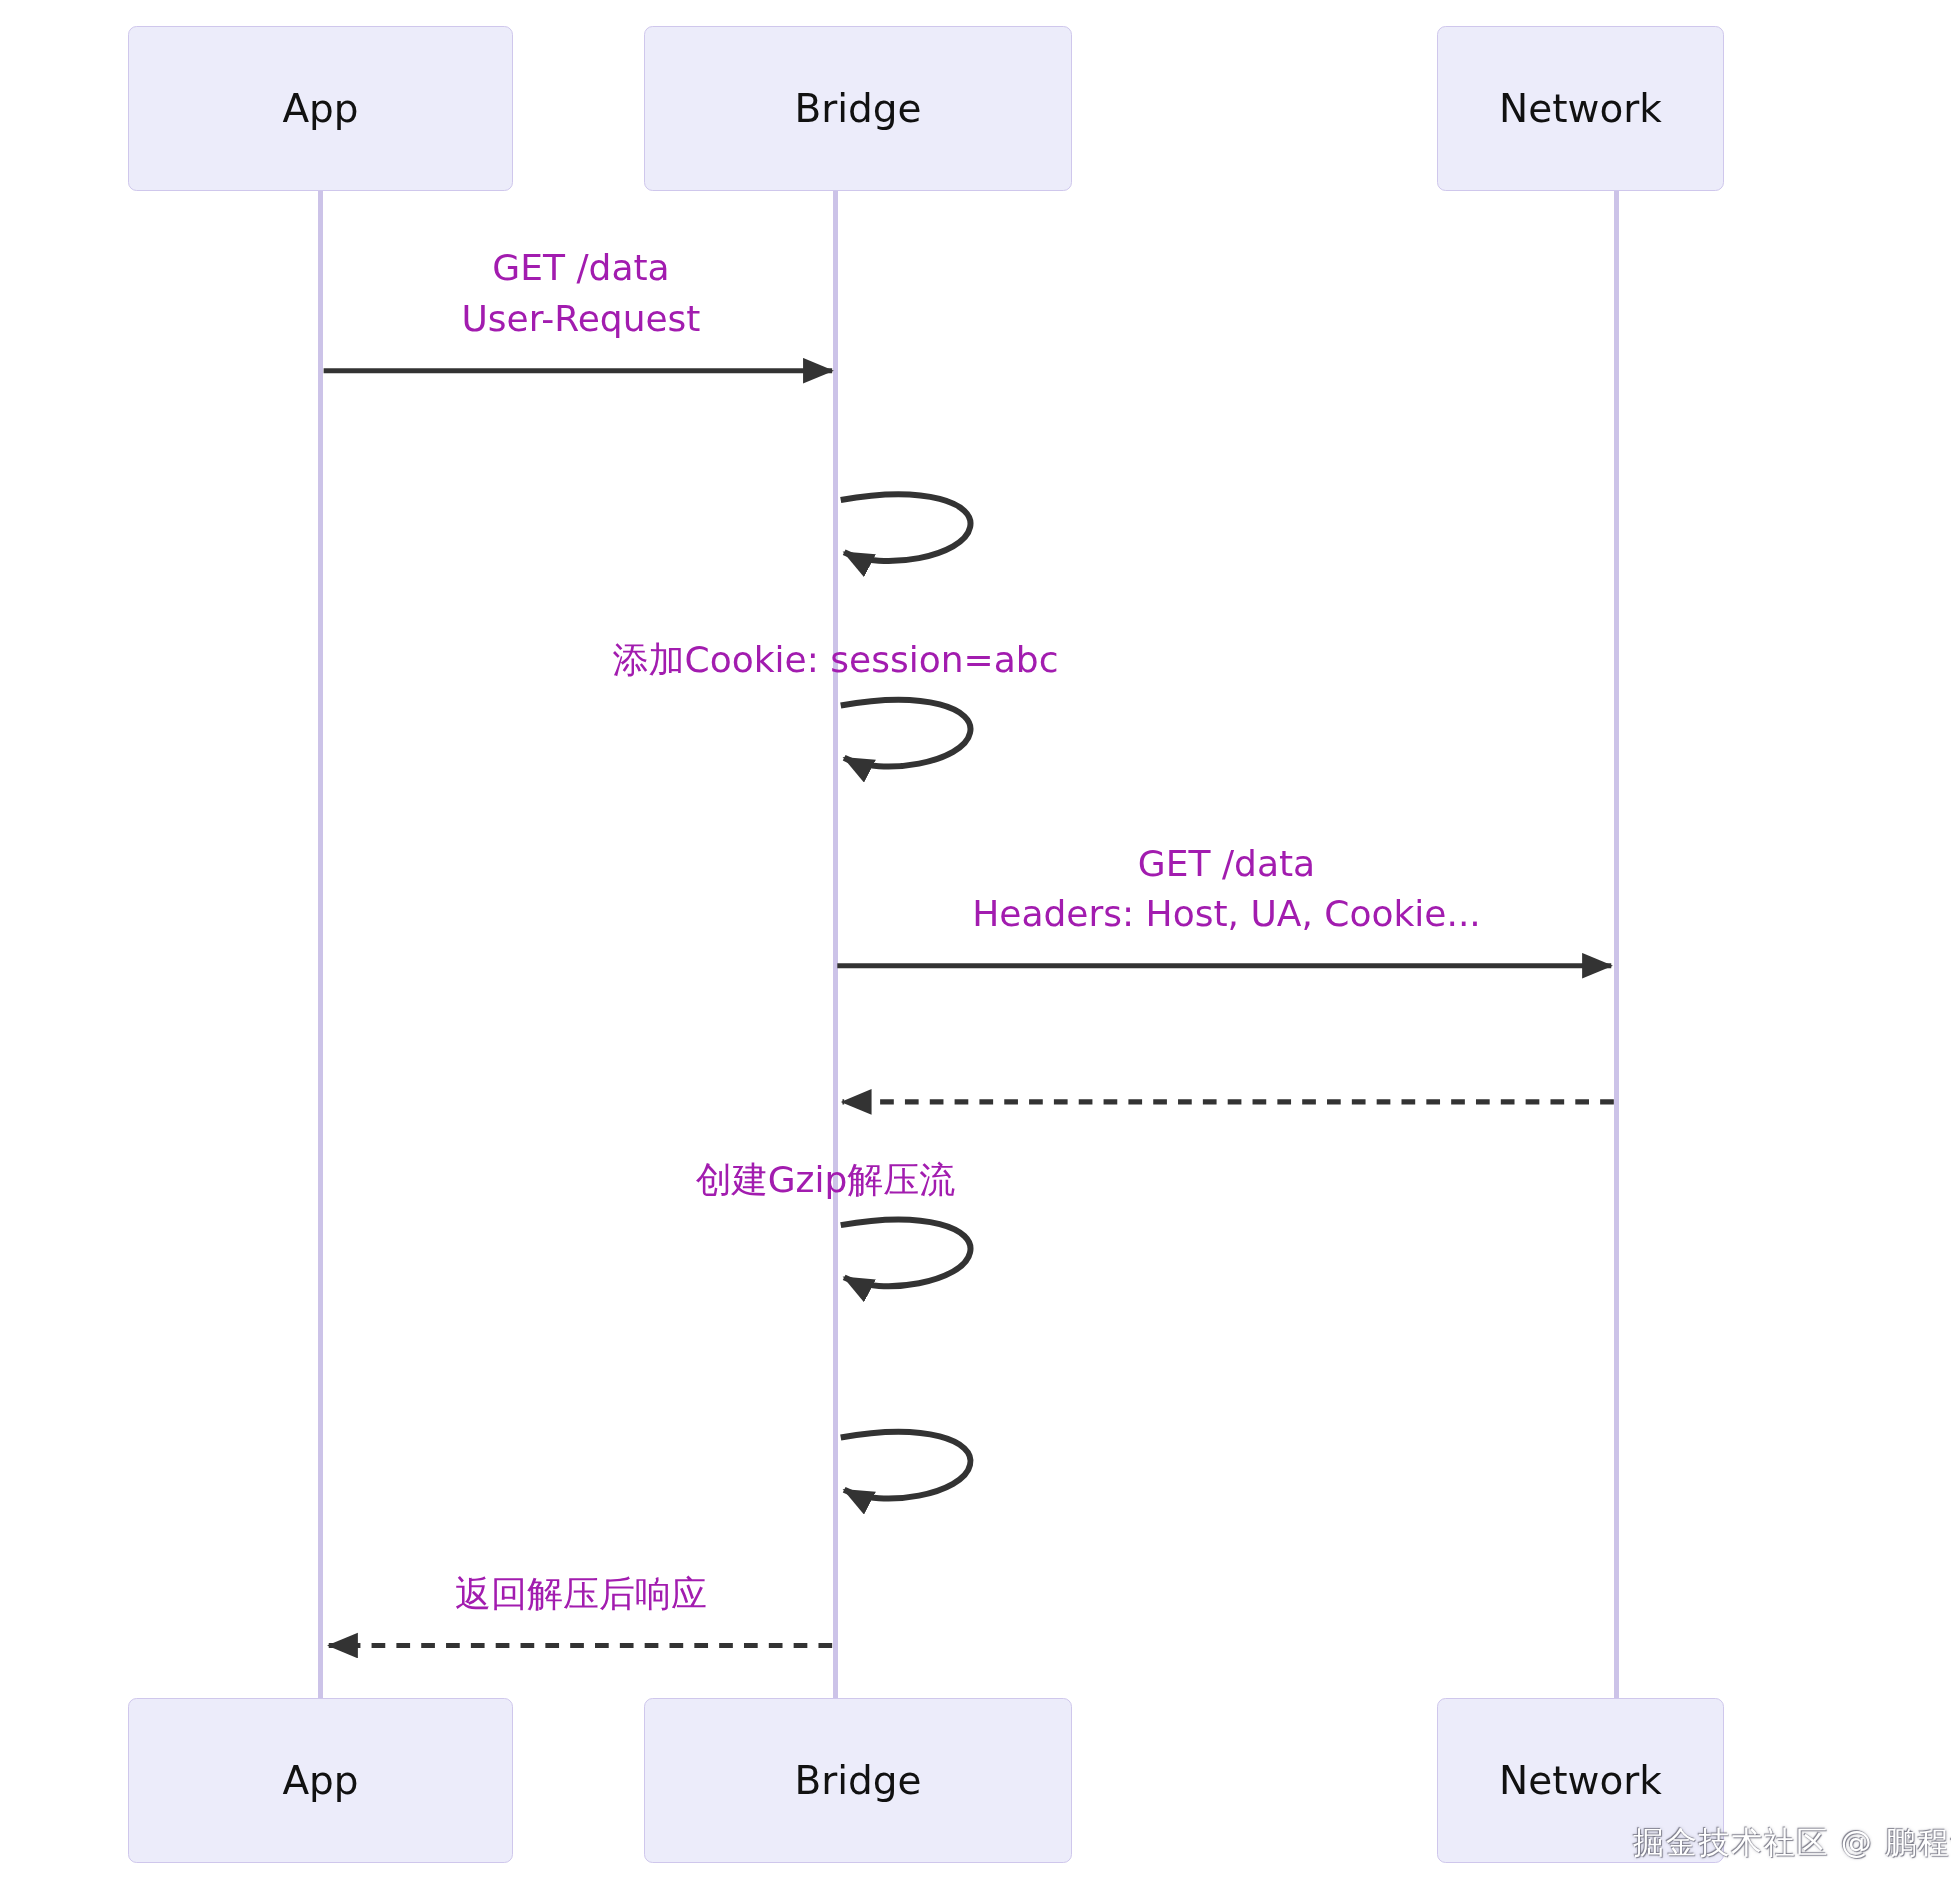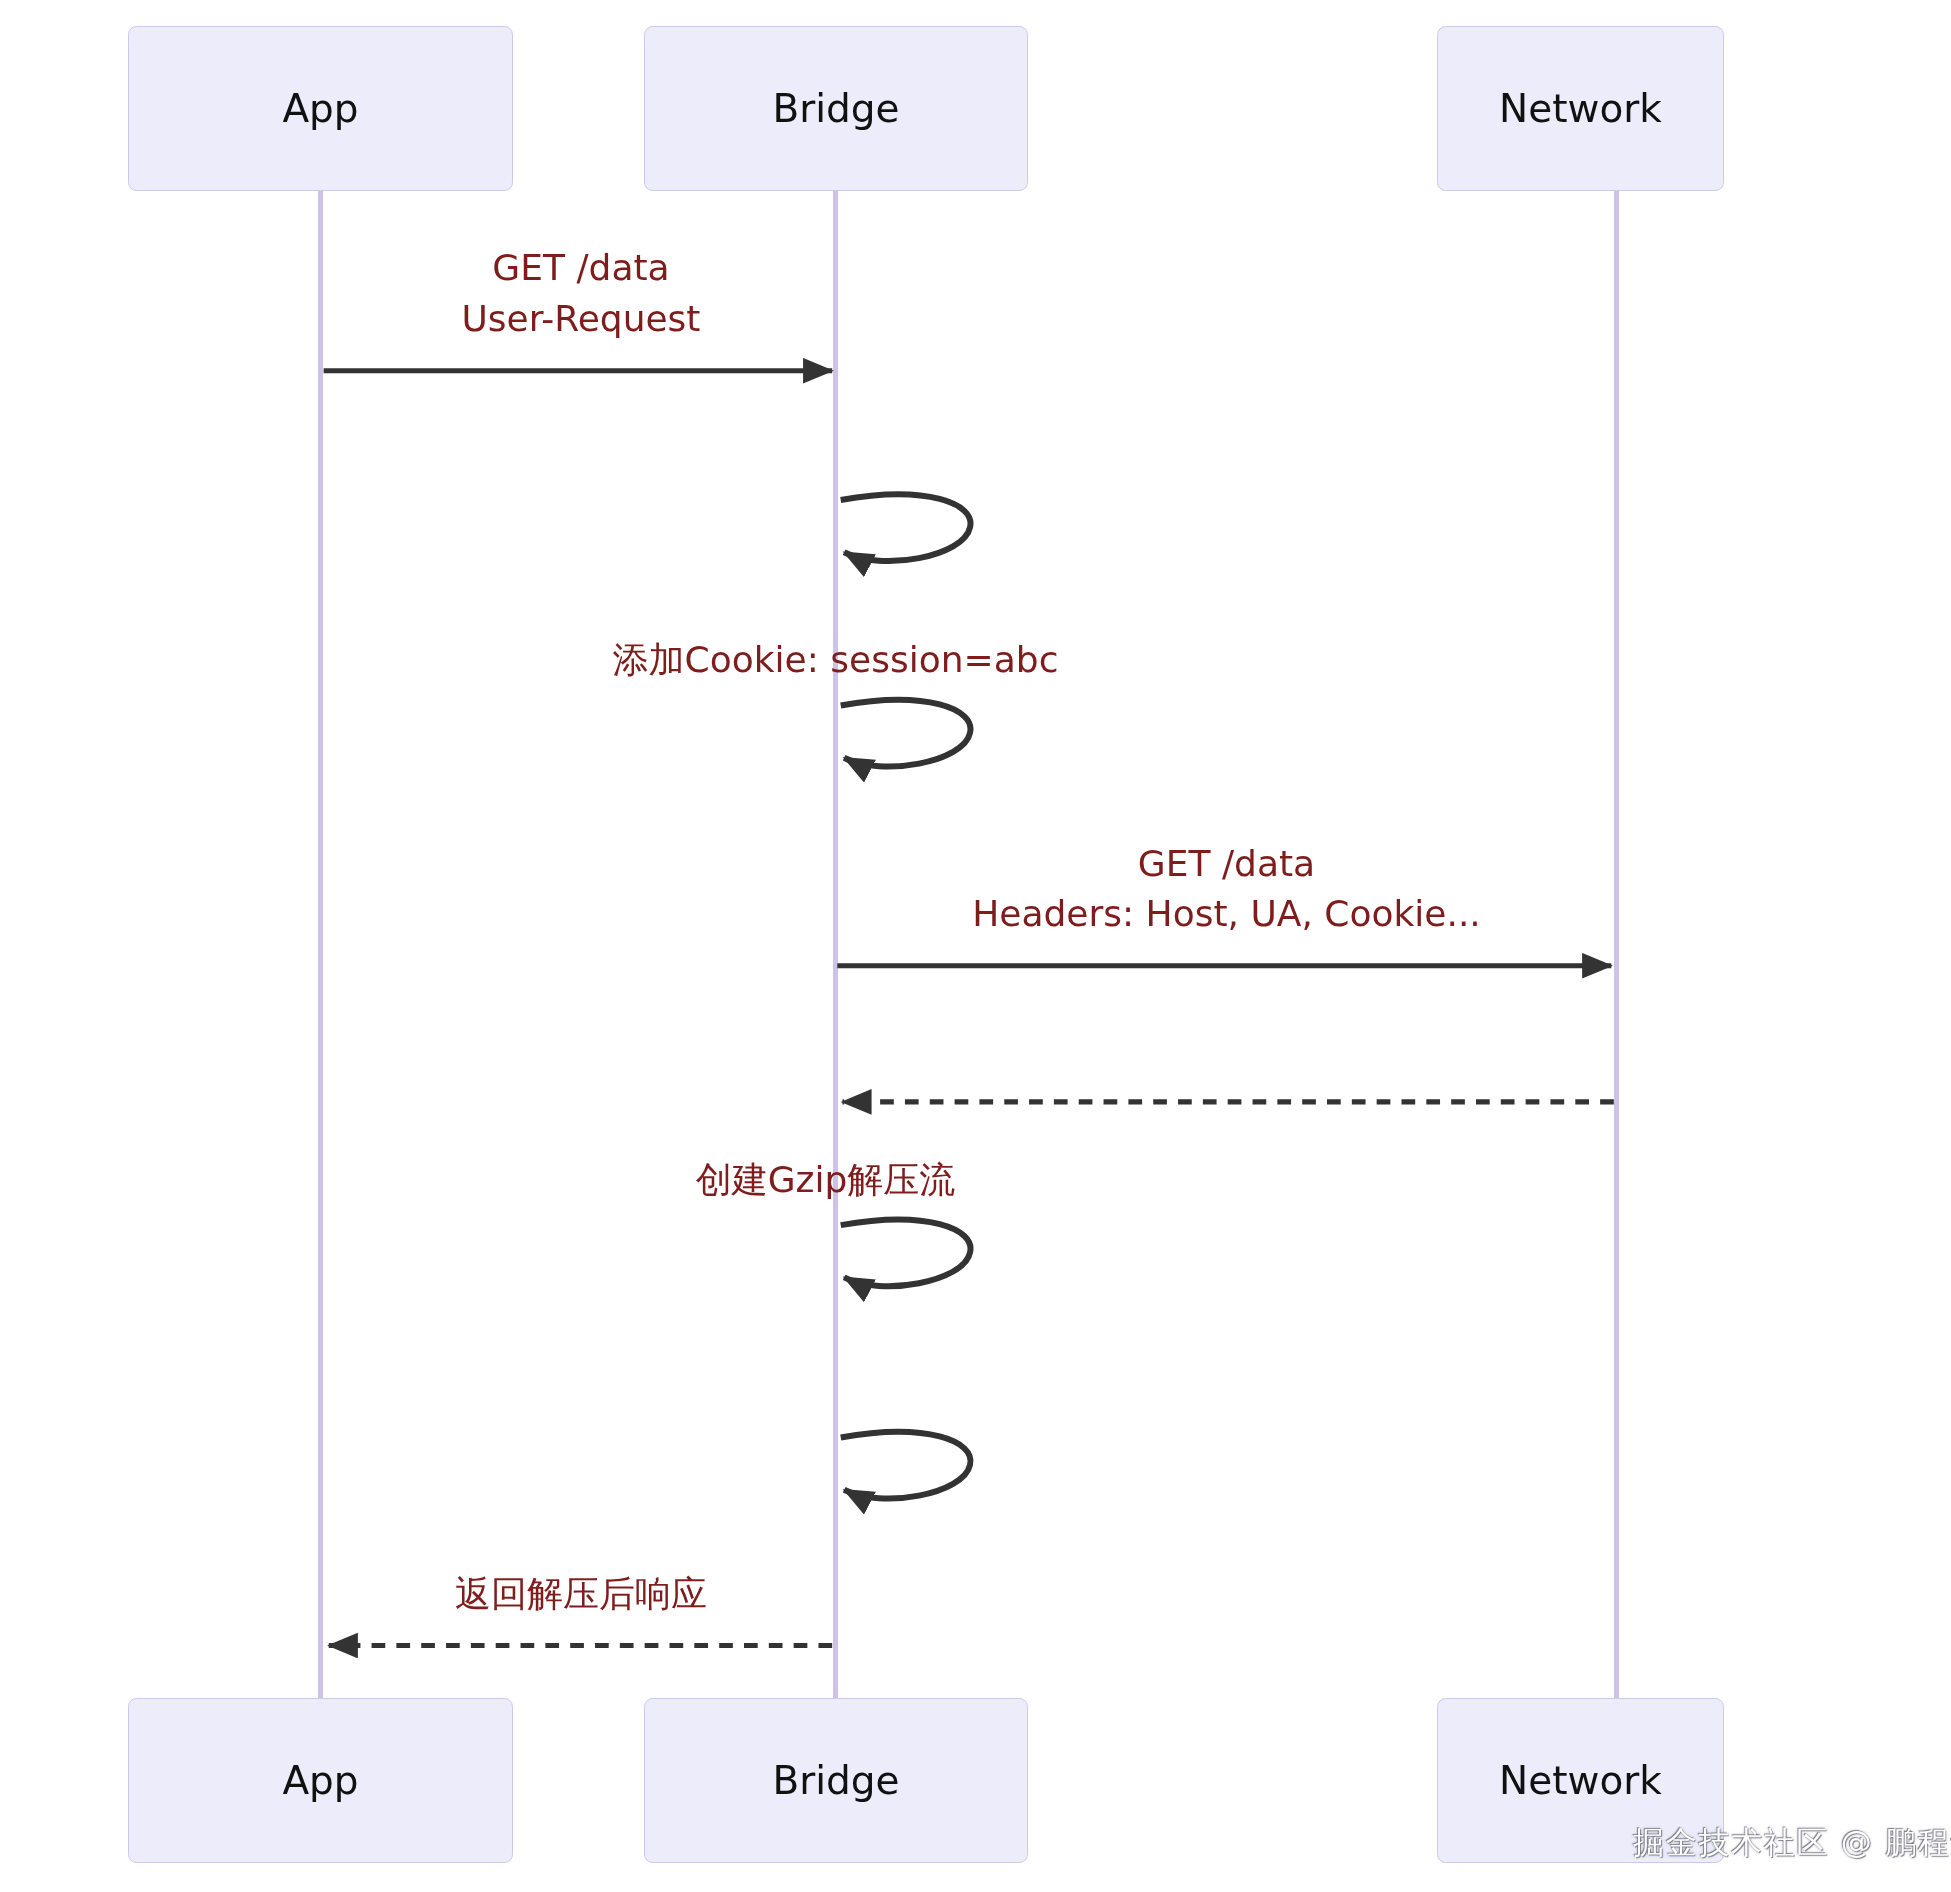--- a/index.html
+++ b/index.html
@@ -11,28 +11,28 @@
 
   
   .actor-box{position:absolute;height:165px;background:#ececfa;border:1.7px solid #cfc7ec;
              border-radius:8.6px;display:flex;align-items:center;justify-content:center;
              box-sizing:border-box;z-index:3;}
   .actor-box .actor-label{font-size:39px;color:#111111;}
 
   .row-top{top:26px;}
   .row-bottom{top:1698px;}
   .col-app{left:128px;width:385px;}
-  .col-bridge{left:644px;width:384px;}
+  .col-bridge{left:644px;width:428px;}
   .col-network{left:1437px;width:287px;}
 
   
   #arrows{position:absolute;left:0;top:0;z-index:2;}
 
   
-  .msg{position:absolute;color:#7f1d1d;font-size:36px;line-height:51px;text-align:center;z-index:4;}
+  .msg{position:absolute;color:#a21caf;font-size:36px;line-height:51px;text-align:center;z-index:4;}
   .msg .line{white-space:nowrap;}
 
   .m1{left:324px;width:514px;top:242px;}
   .s1{left:493px;width:685px;top:422px;}
   .s2{left:493px;width:685px;top:634px;}
   .m2{left:837px;width:779px;top:839px;line-height:50px;}
   .m3{left:837px;width:779px;top:1023px;}
   .s3{left:483px;width:685px;top:1154px;}
   .s4{left:493px;width:685px;top:1358px;}
   .m4{left:324px;width:514px;top:1568px;}

